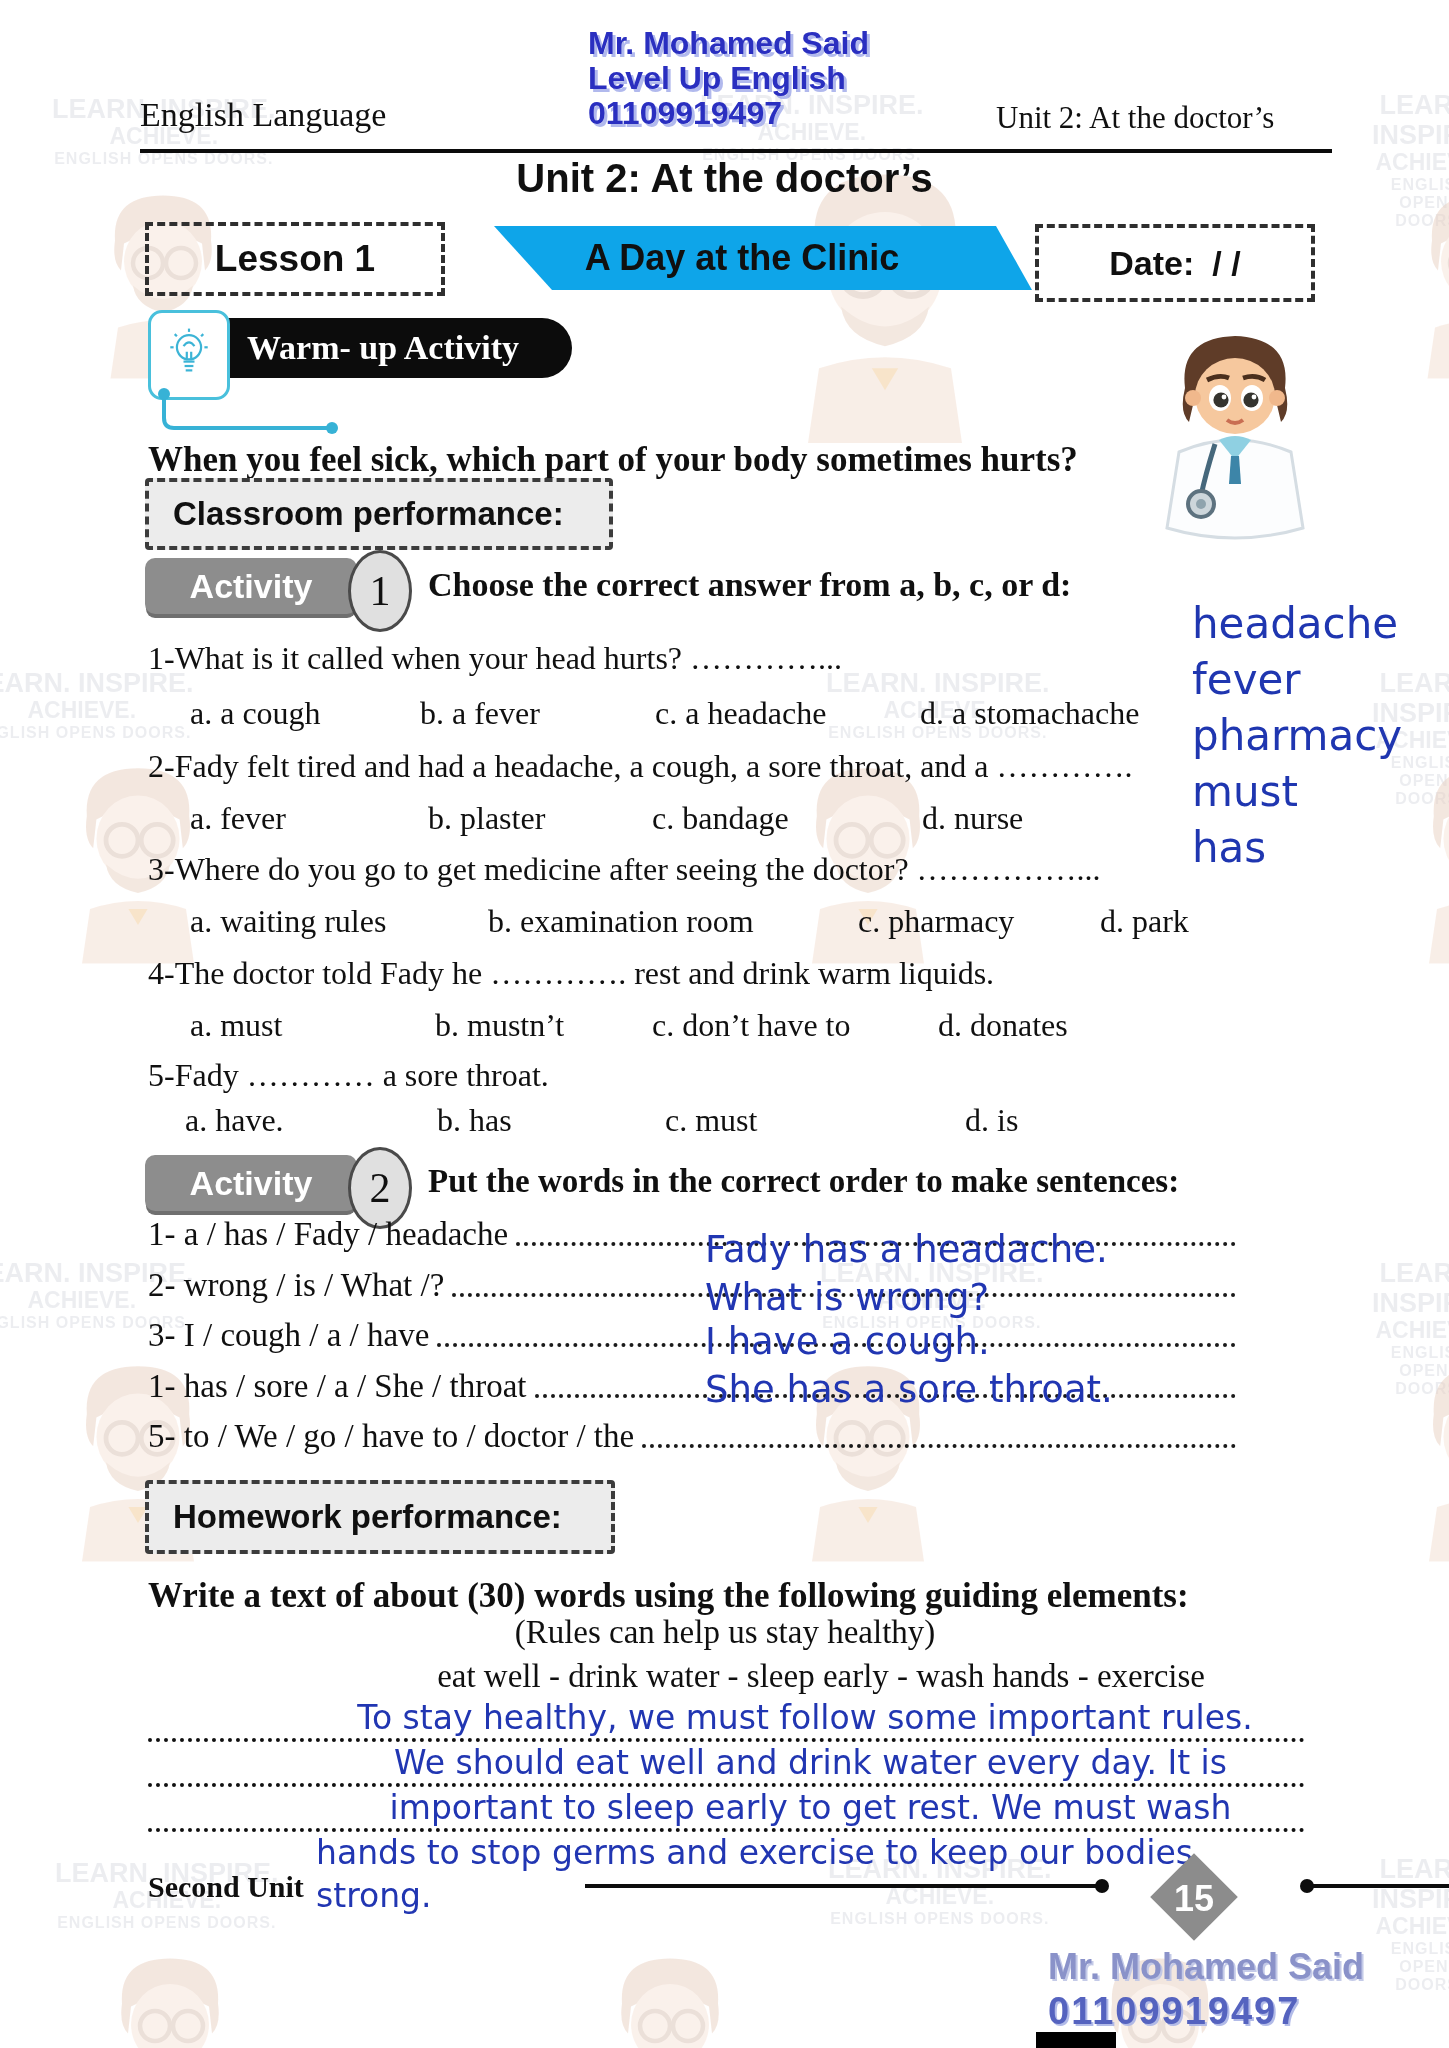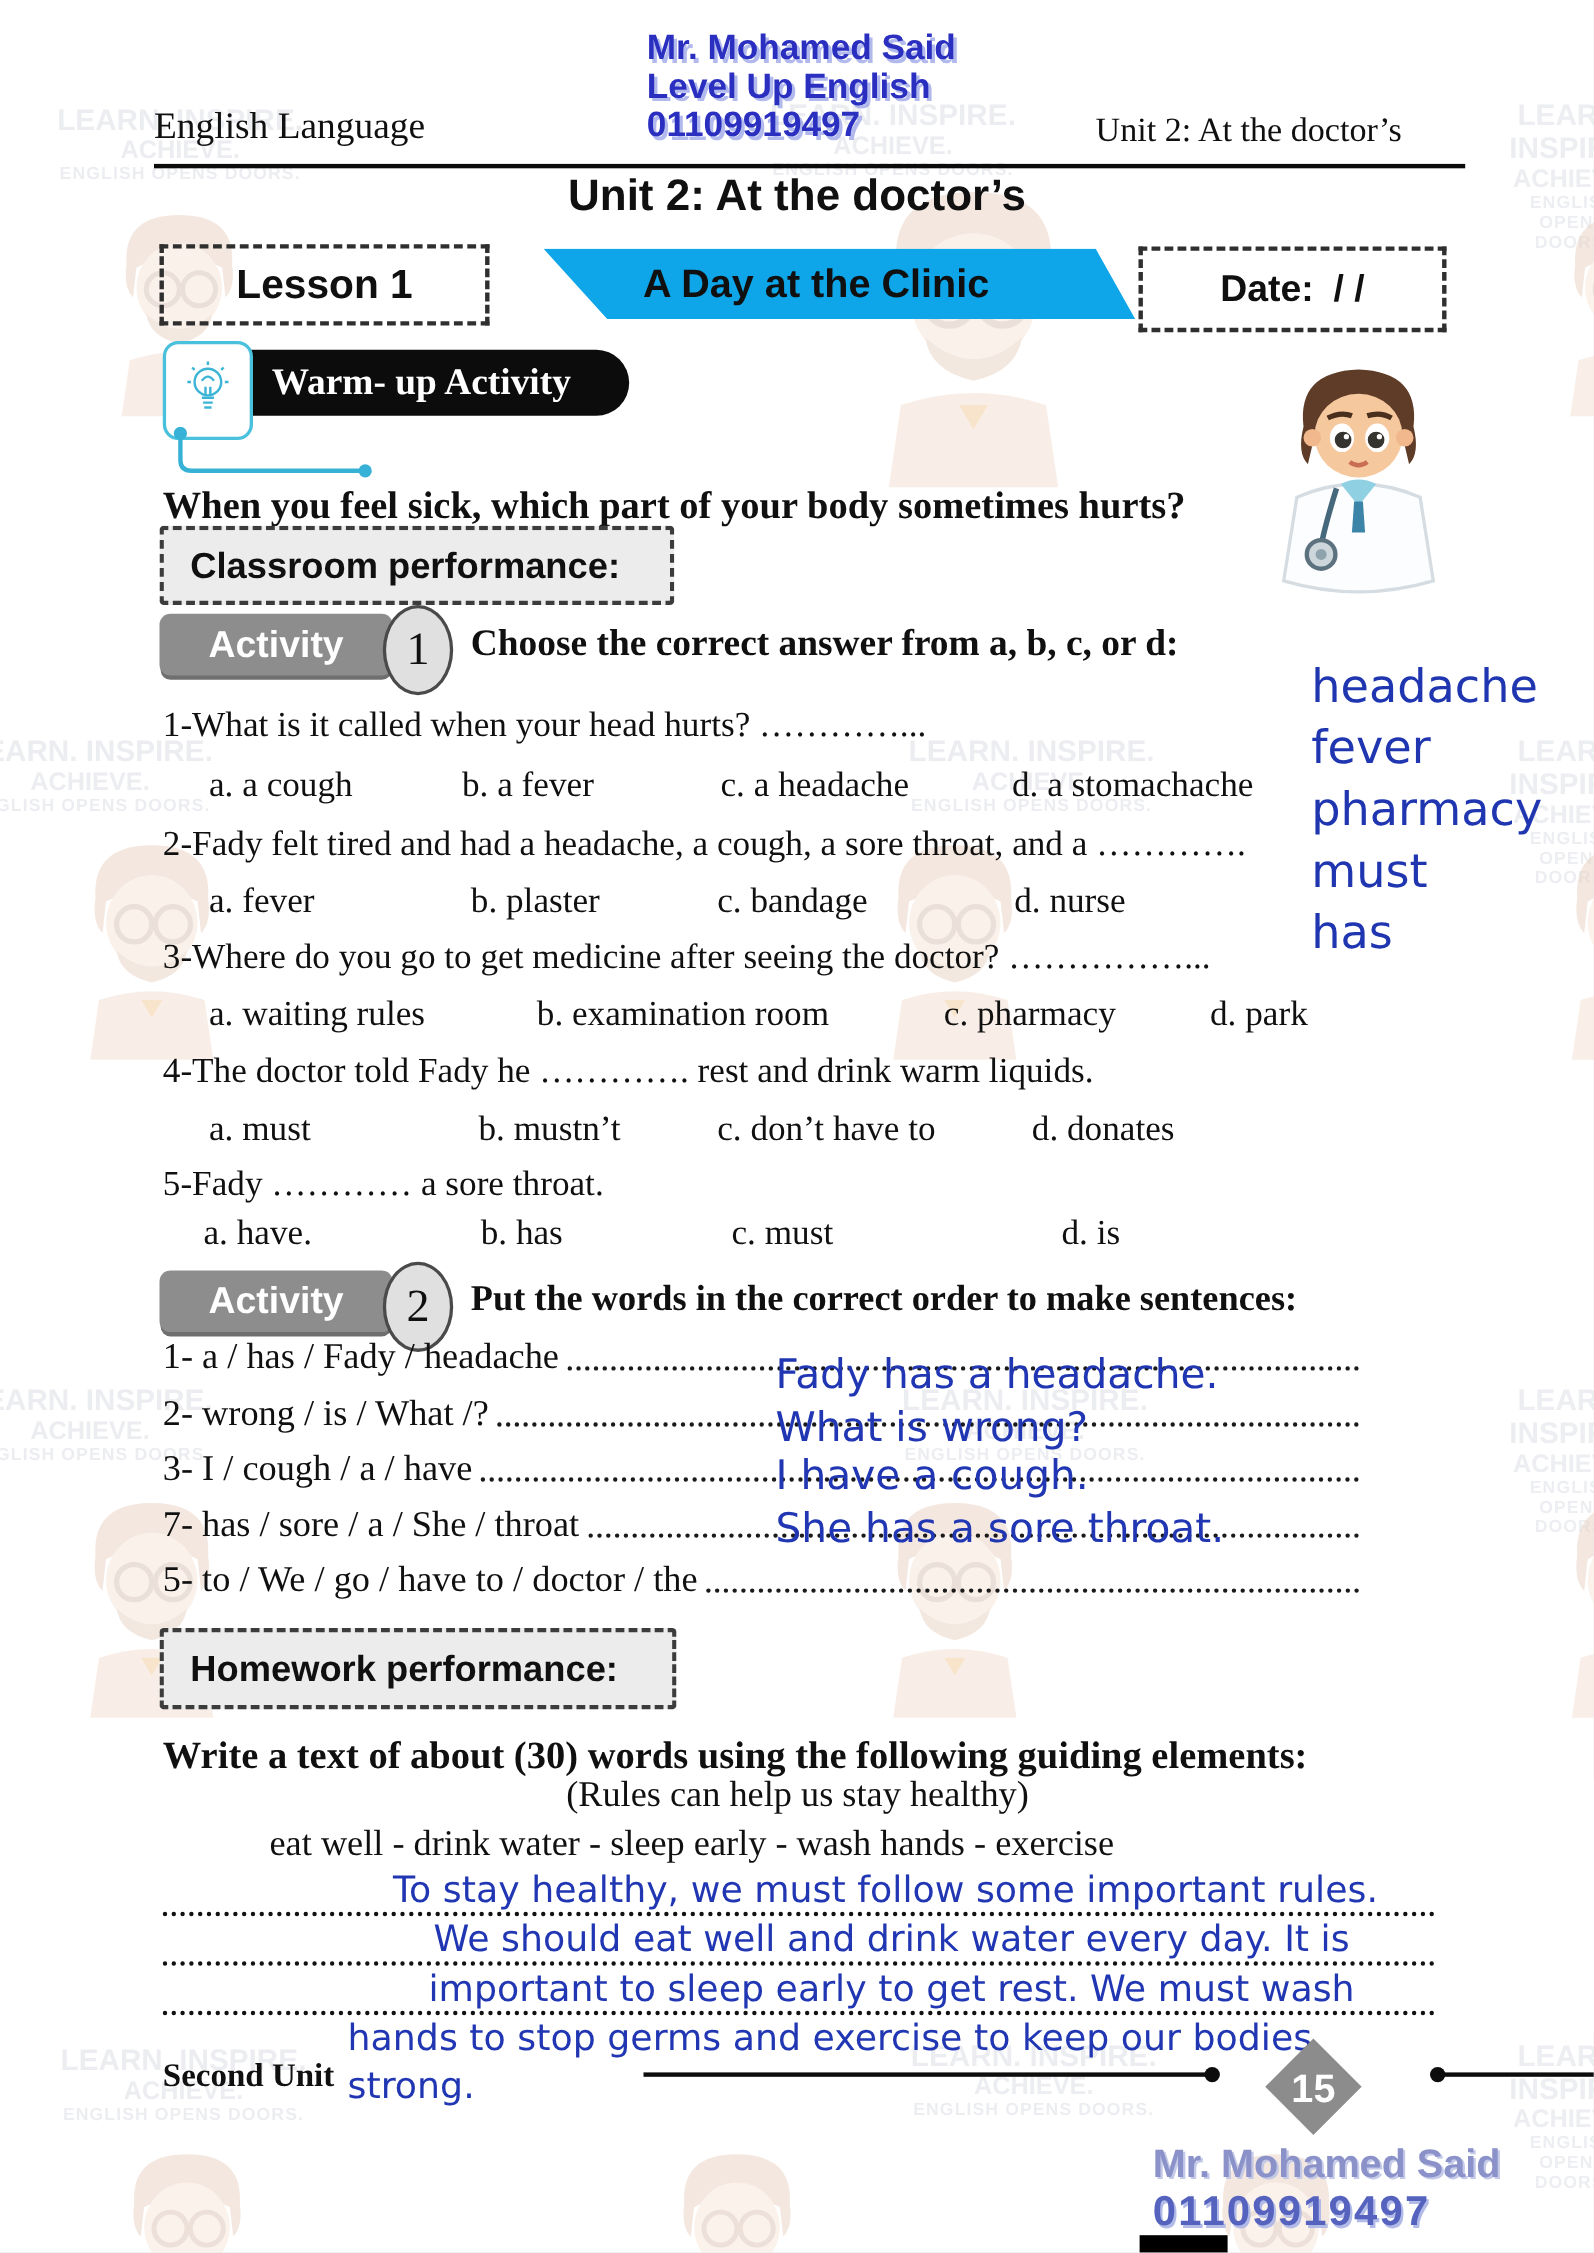--- a/index.html
+++ b/index.html
@@ -75,21 +75,21 @@
   
   .a2-row{position:absolute;left:148px;width:1092px;height:46px;display:flex;align-items:flex-end;
           font-size:33px;}
   .a2-row .prompt{white-space:nowrap;line-height:44px;}
   .a2-row .leader{flex:1;border-bottom:4px dotted #1a1a1a;margin:0 4px 10px 8px;height:30px;}
   .a2-ans{position:absolute;font-family:"DejaVu Sans",sans-serif;font-size:37px;color:#2136b2;white-space:nowrap;}
 
   
   .write-instr{left:148px;top:1576px;font-size:35px;font-weight:bold;white-space:nowrap;}
   .rules-line{left:395px;top:1614px;width:660px;text-align:center;font-size:33px;}
-  .elements-line{left:245px;top:1658px;width:960px;text-align:left;font-size:33px;}
+  .elements-line{left:245px;top:1658px;width:960px;text-align:right;font-size:33px;}
   .wrow{position:absolute;left:148px;width:1157px;height:43px;font-family:"DejaVu Sans",sans-serif;
         font-size:33px;color:#2136b2;line-height:46px;white-space:nowrap;}
   .wrow.dotted{border-bottom:4px dotted #111;text-align:center;}
   .wrow .txt{margin-left:168px;}
   .wrow.first .txt{margin-left:157px;}
   .wrow.last .txt{margin-left:168px;}
 
   
   .term{left:148px;top:1870px;font-size:30px;font-weight:bold;}
   .f-line{position:absolute;height:4px;background:#0d0d0d;top:1884px;}
@@ -364,21 +364,21 @@
   </div>
   <div class="a2-row" style="top:1261px">
     <span class="prompt">2- wrong / is / What /?</span>
     <span class="leader"></span>
   </div>
   <div class="a2-row" style="top:1311px">
     <span class="prompt">3- I / cough / a / have</span>
     <span class="leader"></span>
   </div>
   <div class="a2-row" style="top:1362px">
-    <span class="prompt">7- has / sore / a / She / throat</span>
+    <span class="prompt">1- has / sore / a / She / throat</span>
     <span class="leader"></span>
   </div>
   <div class="a2-row" style="top:1412px">
     <span class="prompt">5- to / We / go / have to / doctor / the</span>
     <span class="leader"></span>
   </div>
 
   <div class="a2-ans" style="left:705px;top:1228px">Fady has a headache.</div>
   <div class="a2-ans" style="left:705px;top:1276px">What is wrong?</div>
   <div class="a2-ans" style="left:705px;top:1320px">I have a cough.</div>

